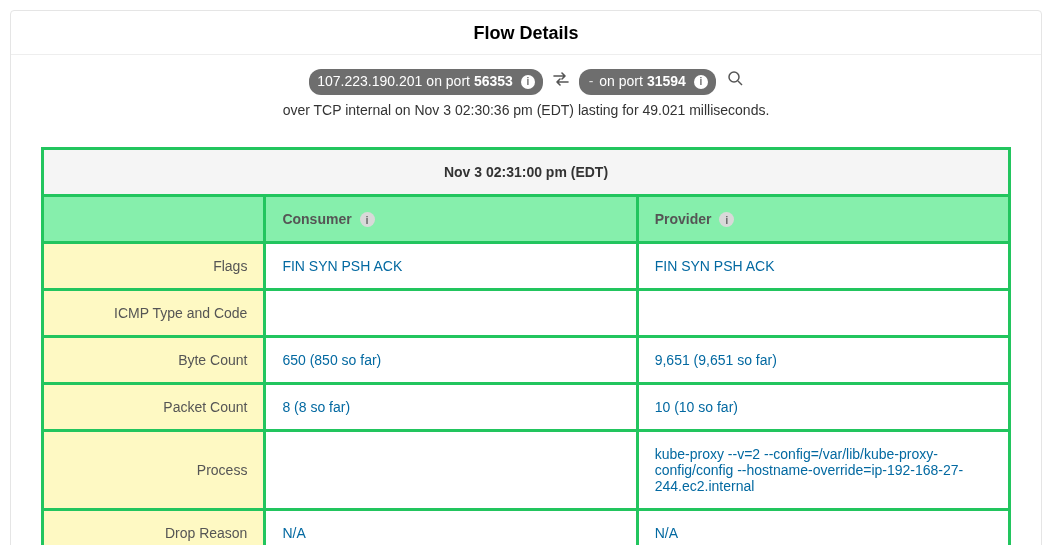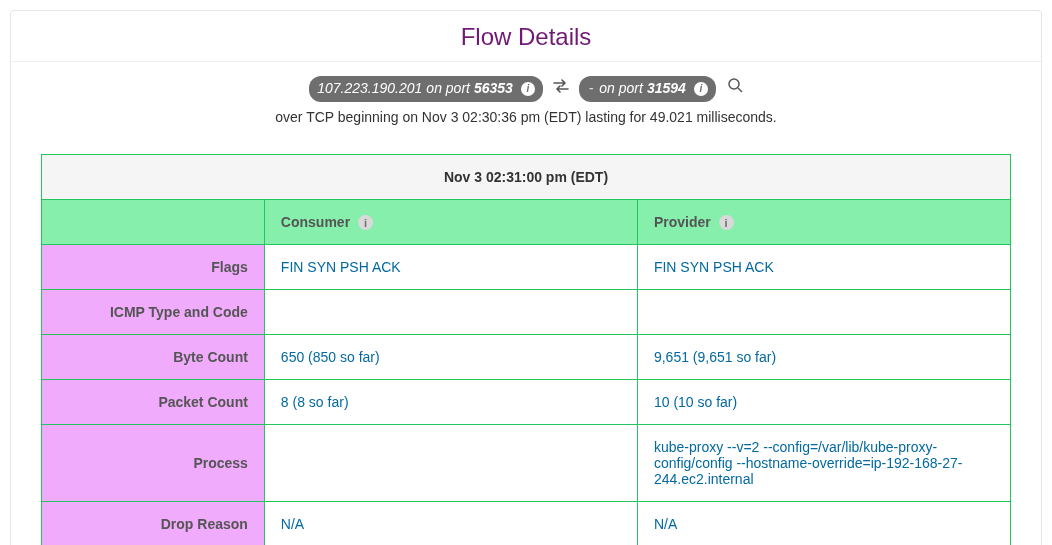--- a/index.html
+++ b/index.html
@@ -11,24 +11,24 @@
   }
   .card {
     margin: 10px;
     border: 1px solid #e5e5e5;
     border-radius: 4px;
     background: #fff;
     padding-bottom: 20px;
   }
   .title {
     text-align: center;
-    font-size: 24px;
-    font-weight: 400;
+    font-size: 18px;
+    font-weight: 700;
     padding: 12px 0 10px 0;
-    color: #701a75;
+    color: #000000;
   }
   .hr {
     border: none;
     border-top: 1px solid #eee;
     margin: 0 0 14px 0;
   }
   .summary {
     text-align: center;
     padding: 0 20px 6px 20px;
     line-height: 1.7;
@@ -36,21 +36,20 @@
   .pill {
     display: inline-flex;
     align-items: center;
     background: #6e6e6e;
     color: #fff;
     border-radius: 12px;
     padding: 1px 8px 1px 8px;
     font-size: 14px;
     vertical-align: middle;
     gap: 4px;
-    font-style: italic;
   }
   .pill b { font-weight: 700; }
   .pill .sep { color: #ddd; padding: 0 2px; }
   .info-icon {
     display: inline-flex;
     align-items: center;
     justify-content: center;
     width: 15px;
     height: 15px;
     border-radius: 50%;
@@ -89,43 +88,43 @@
 
   .table-wrap {
     margin: 18px 30px 0 30px;
   }
   table {
     width: 100%;
     border-collapse: collapse;
     table-layout: fixed;
   }
   th, td {
-    border: 1px solid #22c55e;
+    border: 3px solid #22c55e;
     padding: 14px 16px;
     text-align: left;
     vertical-align: middle;
     font-size: 14px;
     word-wrap: break-word;
   }
   thead .ts-row th {
     background: #f5f5f5;
     text-align: center;
     font-weight: 700;
     color: #333;
   }
   thead .col-row th {
     font-weight: 700;
     color: #555;
     background: #86efac;
   }
   tbody td.label {
     text-align: right;
-    font-weight: 700;
-    color: #555;
-    background: #f0abfc;
+    font-weight: 400;
+    color: #555;
+    background: #fef9c3;
   }
   tbody td {
     color: #0369a1;
   }
   col.c1 { width: 23%; }
   col.c2 { width: 38.5%; }
   col.c3 { width: 38.5%; }
 </style>
 </head>
 <body>
@@ -161,21 +160,21 @@
             <g stroke="#555" stroke-width="1.5" fill="none">
               <circle cx="6" cy="6" r="5"></circle>
               <line x1="10" y1="10" x2="14" y2="14"></line>
             </g>
           </svg>
       </span>
     </div>
     <div class="subline">
       <span>over</span>
       <b>TCP</b>
-      <span>beginning on</span>
+      <span>internal on</span>
       <b>Nov 3 02:30:36 pm (EDT)</b>
       <span>lasting for</span>
       <b>49.021 milliseconds</b><span>.</span>
     </div>
   </div>
 
   <div class="table-wrap">
     <table>
       <colgroup>
           <col class="c1">

